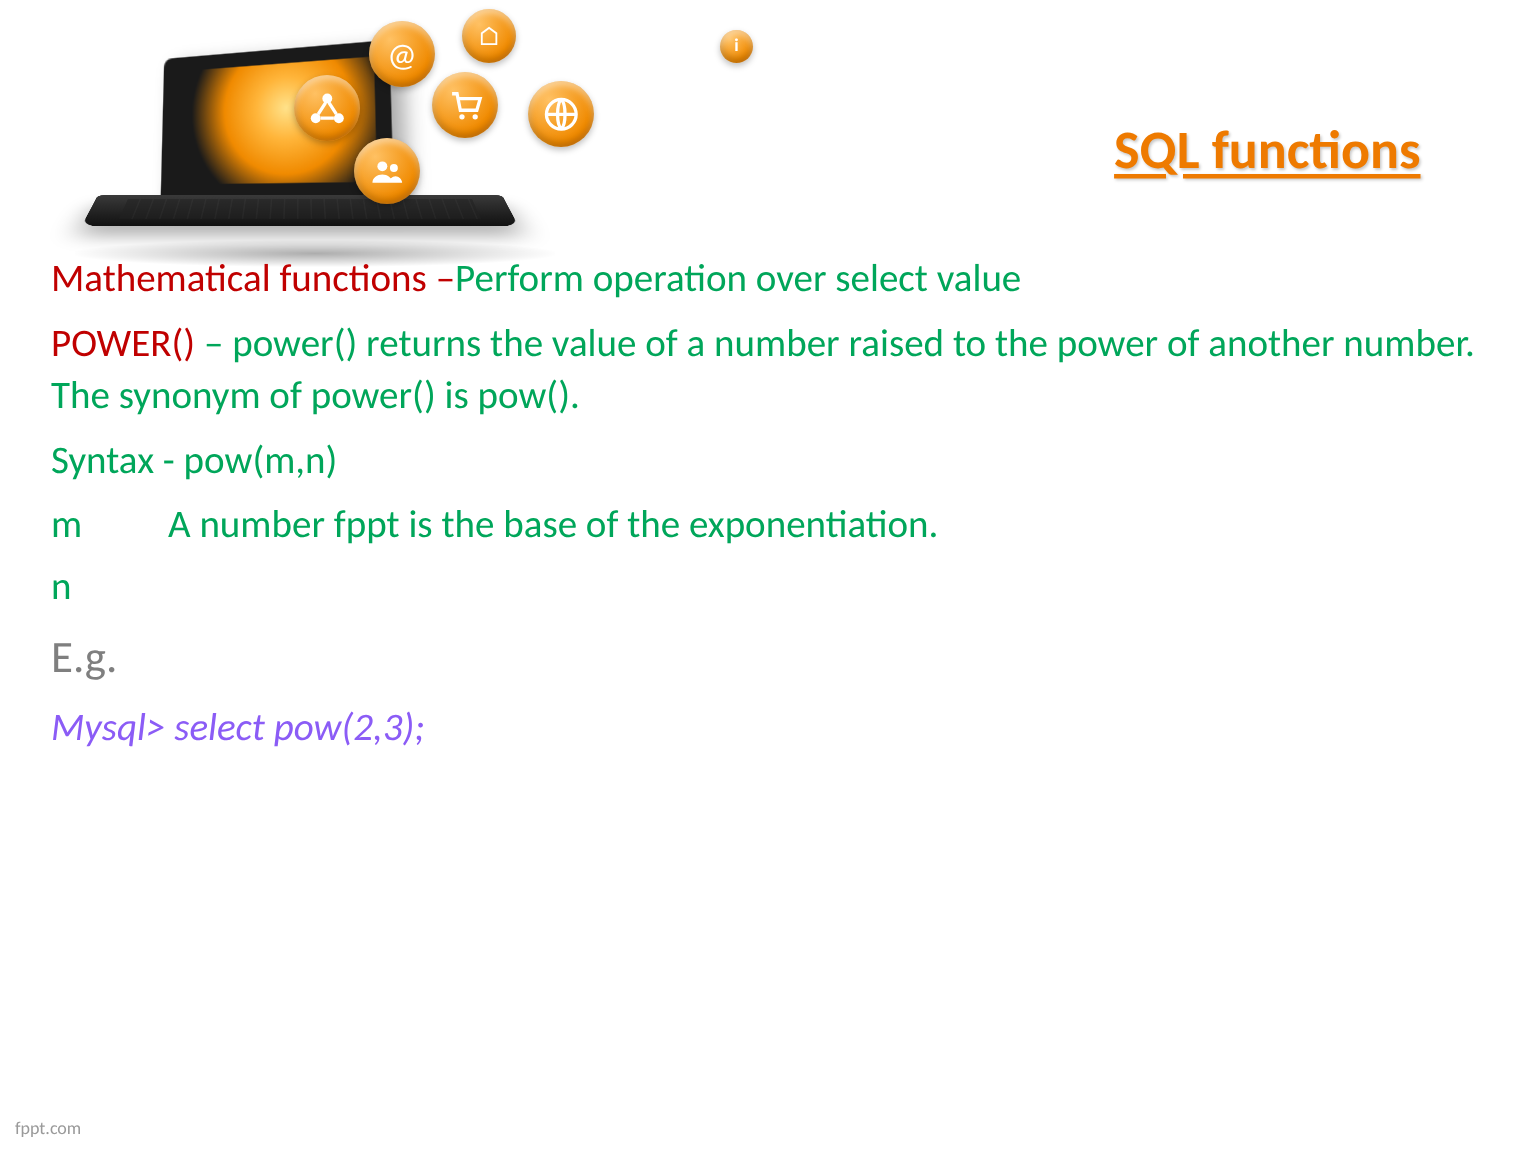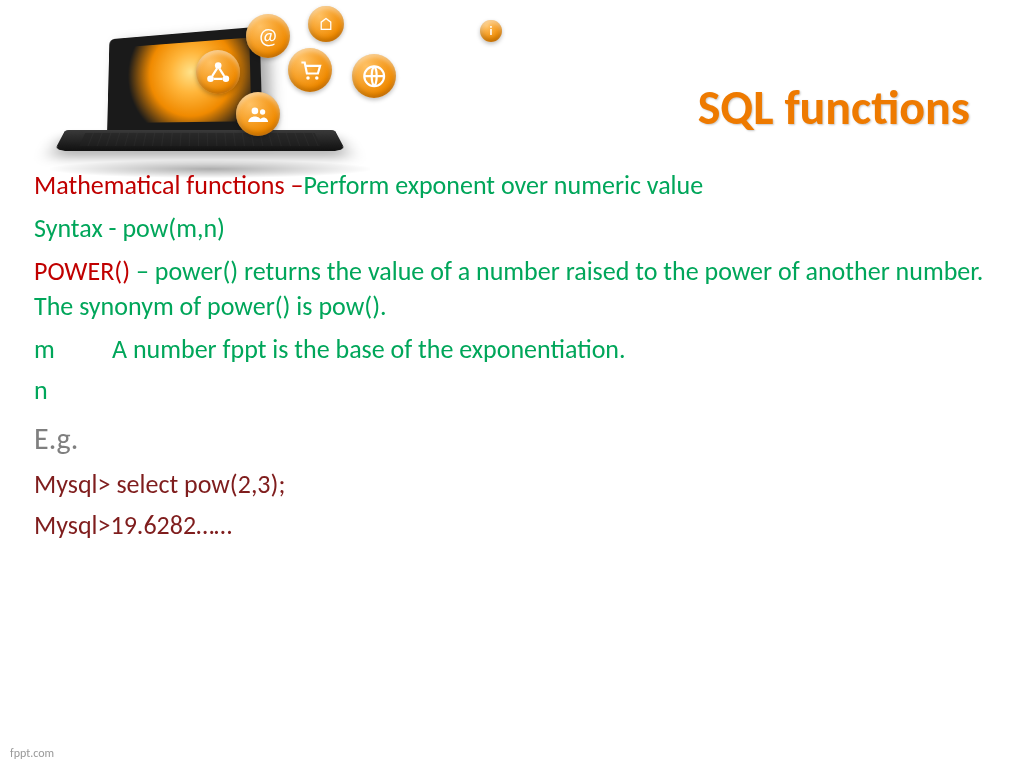--- a/index.html
+++ b/index.html
@@ -15,30 +15,30 @@
   .laptop .shadow { position:absolute; left:-10px; top:128px; width:320px; height:18px; background: radial-gradient(ellipse at center, rgba(0,0,0,.32) 0%, rgba(0,0,0,0) 72%); }
 
   
   .ico { position:absolute; border-radius:50%; display:flex; align-items:center; justify-content:center; color:#fff; box-shadow: 0 2px 4px rgba(0,0,0,.25), inset 0 -3px 5px rgba(0,0,0,.2), inset 0 3px 5px rgba(255,255,255,.5); }
   .ico.big    { width:44px; height:44px; background: radial-gradient(circle at 32% 28%, #ffc163, #f08a00 68%, #d96f00); font-size:22px; }
   .ico.med    { width:36px; height:36px; background: radial-gradient(circle at 32% 28%, #ffc163, #f08a00 68%, #d96f00); font-size:18px; }
   .ico.small  { width:22px; height:22px; background: radial-gradient(circle at 32% 28%, #ffc163, #f08a00 68%, #d96f00); font-size:12px; font-weight:700; }
   .ico svg { width:60%; height:60%; fill:#fff; }
 
   
-  .title { position:absolute; right:54px; top:78px; font-size:48px; font-weight:700; color:#ee7a00; text-underline-offset: 4px; text-shadow: 1px 1px 2px rgba(0,0,0,.22); }
+  .title { position:absolute; right:77px; top:78px; font-size:36px; font-weight:700; color:#ee7a00; text-decoration: underline; text-underline-offset: 4px; text-shadow: 1px 1px 2px rgba(0,0,0,.22); }
 
   
   .body { position:absolute; left:34px; right:40px; top:168px; font-size:26px; line-height:1.35; color:#222; }
   .body p { margin-bottom:8px; }
   .red   { color:#c00000;margin-top:29px; }
   .green { color:#00a65a; }
   .params { display:grid; grid-template-columns: 78px 1fr; row-gap:6px; margin:4px 0 10px 0; }
   .eg    { font-size:30px; color:#7f7f7f; margin:8px 0 6px 0; }
-  .mono p { color:#7f1d1d; margin-bottom:6px; }
+  .mono p { color:#8b5cf6; margin-bottom:6px;font-style:italic; }
 
   .footer { position:absolute; left:10px; bottom:8px; font-size:12px; color:#9a9a9a;margin-top:36px; }
 </style>
 </head>
 <body>
 
 <div class="slide">
 
   <div class="laptop">
     <div class="screen"></div>
@@ -82,39 +82,38 @@
         <circle cx="9" cy="9" r="3"></circle>
         <circle cx="16" cy="10" r="2.4"></circle>
         <path d="M3 19c0-3 3-5 6-5s6 2 6 5M13 19c0-2 2-4 4-4s4 2 4 4" fill="#fff"></path>
       </svg>
   </div>
 
   <div class="title"> SQL functions</div>
 
   <div class="body">
     <p>
-      <span class="red">Mathematical functions –</span><span class="green">Perform exponent over numeric value</span>
+      <span class="red">Mathematical functions –</span><span class="green">Perform operation over select value</span>
+    </p>
+
+    <p class="green">
+      <span class="red">POWER()</span><span> – </span><span>power() returns the value of a number raised to the power of another number. The synonym of power() is pow().</span>
     </p>
 
     <p class="green">
       <span>Syntax -  </span><span>pow(m,n)</span>
-    </p>
-
-    <p class="green">
-      <span class="red">POWER()</span><span> – </span><span>power() returns the value of a number raised to the power of another number. The synonym of power() is pow().</span>
     </p>
 
     <div class="params green">
       <div>m</div>
       <div>A number fppt is the base of the exponentiation.</div>
       <div>n</div>
     </div>
 
     <p class="eg">E.g.</p>
 
     <div class="mono">
       <p>Mysql&gt; select pow(2,3);</p>
-      <p>Mysql&gt;19.6282……</p>
     </div>
   </div>
 
   <div class="footer">fppt.com</div>
 </div>
 
 </body></html>

